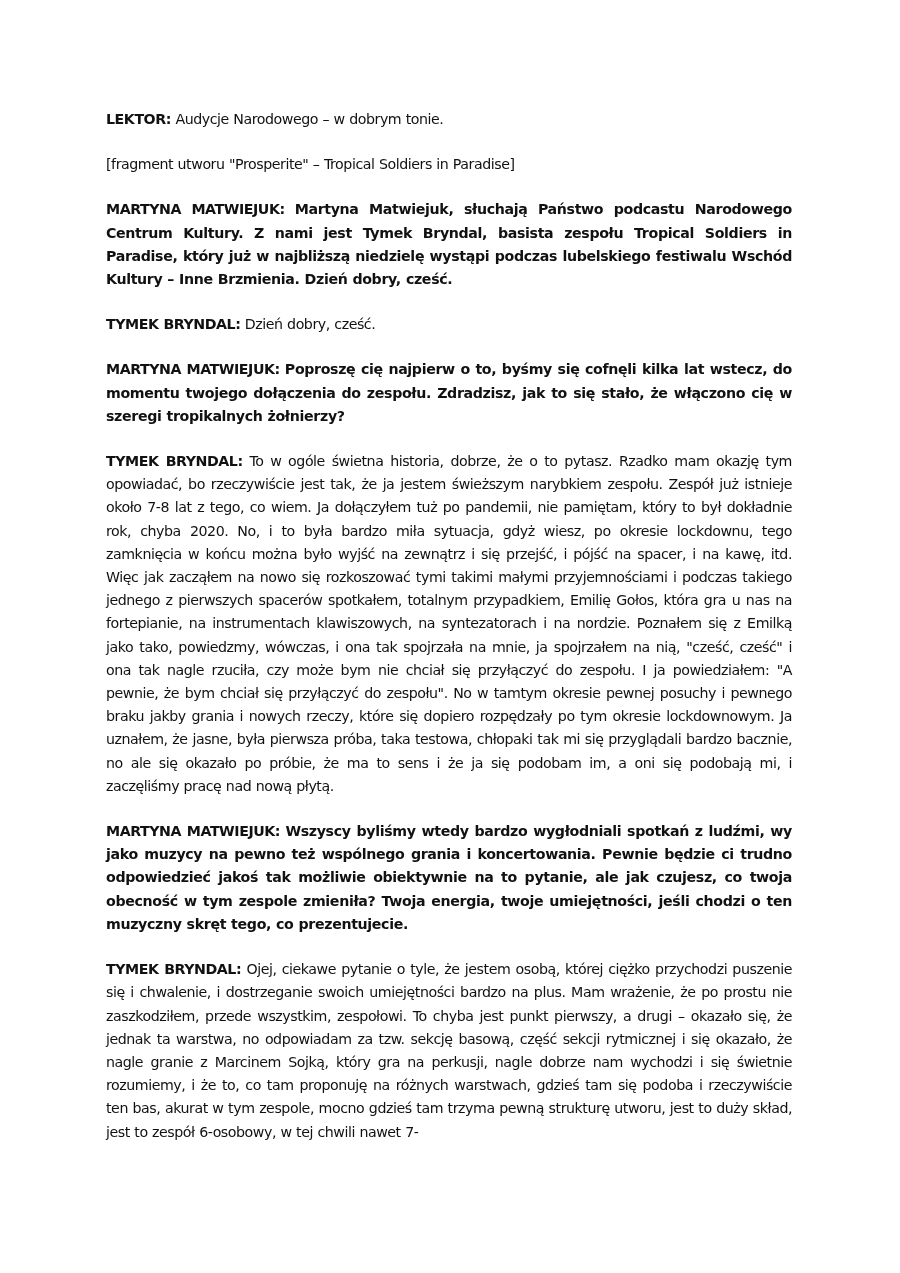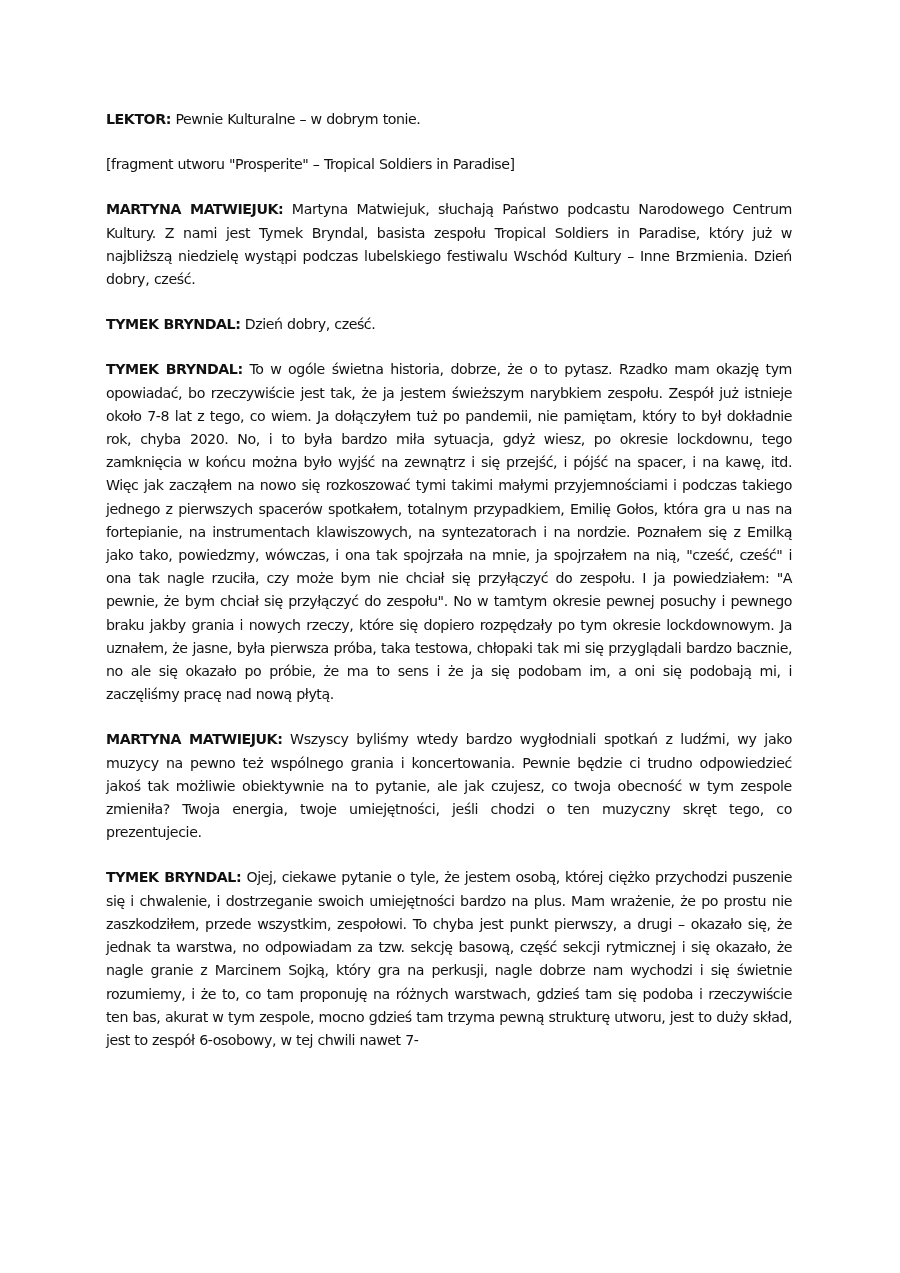--- a/index.html
+++ b/index.html
@@ -29,48 +29,52 @@
       margin: 0 0 22px 0;
       text-align: justify;
     }
     .para.left {
       text-align: left;
     }
     .speaker {
       font-weight: bold;
     }
     .bold {
-      font-weight: normal;
+      font-weight: bold;
       letter-spacing: -0.35px;
     }
   </style>
 </head>
 <body>
 
 <div class="page">
 
   <p class="para left">
     <span class="speaker">LEKTOR:</span>
-    <span class="utterance">Pewnie Kulturalne – w dobrym tonie.</span>
+    <span class="utterance">Audycje Narodowego – w dobrym tonie.</span>
   </p>
 
   <p class="para left">
     <span class="utterance">[fragment utworu "Prosperite" – Tropical Soldiers in Paradise]</span>
   </p>
 
   <p class="para">
     <span class="speaker">MARTYNA MATWIEJUK:</span>
     <span class="utterance bold">Martyna Matwiejuk, słuchają Państwo podcastu Narodowego Centrum Kultury. Z nami jest Tymek Bryndal, basista zespołu Tropical Soldiers in Paradise, który już w najbliższą niedzielę wystąpi podczas lubelskiego festiwalu Wschód Kultury – Inne Brzmienia. Dzień dobry, cześć.</span>
   </p>
 
   <p class="para left">
     <span class="speaker">TYMEK BRYNDAL:</span>
     <span class="utterance">Dzień dobry, cześć.</span>
   </p>
 
+  <p class="para">
+    <span class="speaker">MARTYNA MATWIEJUK:</span>
+    <span class="utterance bold">Poproszę cię najpierw o to, byśmy się cofnęli kilka lat wstecz, do momentu twojego dołączenia do zespołu. Zdradzisz, jak to się stało, że włączono cię w szeregi tropikalnych żołnierzy?</span>
+  </p>
 
   <p class="para">
     <span class="speaker">TYMEK BRYNDAL:</span>
     <span class="utterance">To w ogóle świetna historia, dobrze, że o to pytasz. Rzadko mam okazję tym opowiadać, bo rzeczywiście jest tak, że ja jestem świeższym narybkiem zespołu. Zespół już istnieje około 7-8 lat z tego, co wiem. Ja dołączyłem tuż po pandemii, nie pamiętam, który to był dokładnie rok, chyba 2020. No, i to była bardzo miła sytuacja, gdyż wiesz, po okresie lockdownu, tego zamknięcia w końcu można było wyjść na zewnątrz i się przejść, i pójść na spacer, i na kawę, itd. Więc jak zacząłem na nowo się rozkoszować tymi takimi małymi przyjemnościami i podczas takiego jednego z pierwszych spacerów spotkałem, totalnym przypadkiem, Emilię Gołos, która gra u nas na fortepianie, na instrumentach klawiszowych, na syntezatorach i na nordzie. Poznałem się z Emilką jako tako, powiedzmy, wówczas, i ona tak spojrzała na mnie, ja spojrzałem na nią, "cześć, cześć" i ona tak nagle rzuciła, czy może bym nie chciał się przyłączyć do zespołu. I ja powiedziałem: "A pewnie, że bym chciał się przyłączyć do zespołu". No w tamtym okresie pewnej posuchy i pewnego braku jakby grania i nowych rzeczy, które się dopiero rozpędzały po tym okresie lockdownowym. Ja uznałem, że jasne, była pierwsza próba, taka testowa, chłopaki tak mi się przyglądali bardzo bacznie, no ale się okazało po próbie, że ma to sens i że ja się podobam im, a oni się podobają mi, i zaczęliśmy pracę nad nową płytą.</span>
   </p>
 
   <p class="para">
     <span class="speaker">MARTYNA MATWIEJUK:</span>
     <span class="utterance bold">Wszyscy byliśmy wtedy bardzo wygłodniali spotkań z ludźmi, wy jako muzycy na pewno też wspólnego grania i koncertowania. Pewnie będzie ci trudno odpowiedzieć jakoś tak możliwie obiektywnie na to pytanie, ale jak czujesz, co twoja obecność w tym zespole zmieniła? Twoja energia, twoje umiejętności, jeśli chodzi o ten muzyczny skręt tego, co prezentujecie.</span>
   </p>

